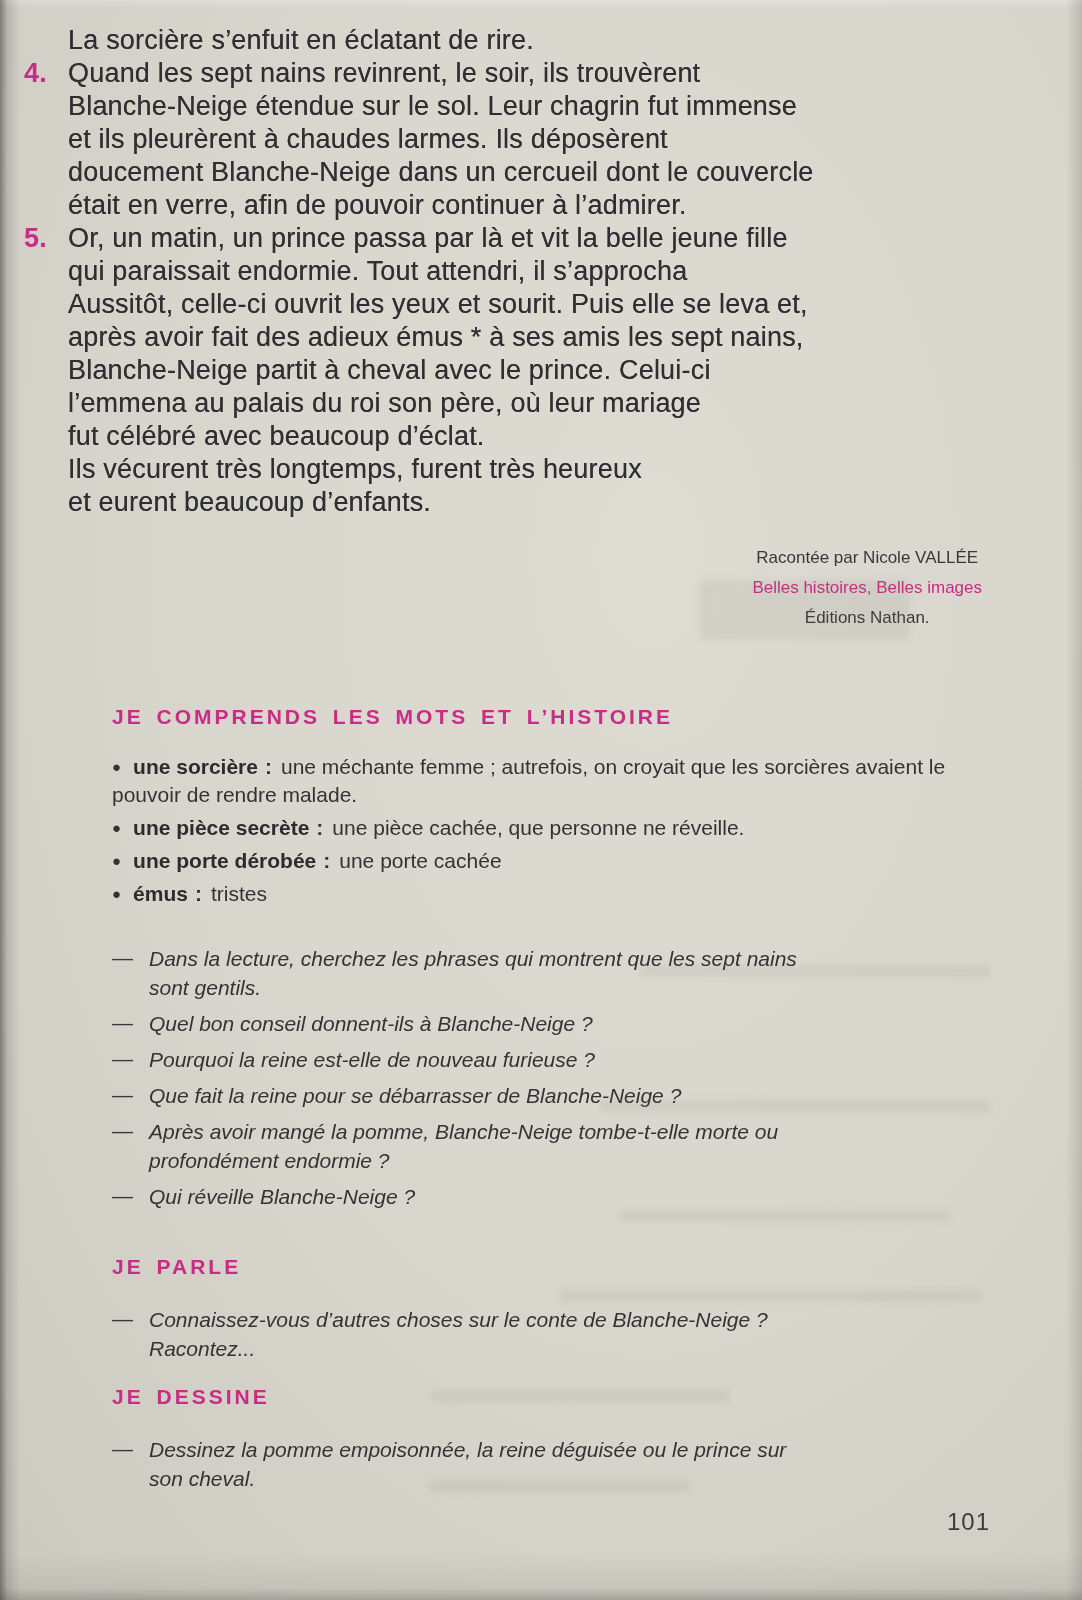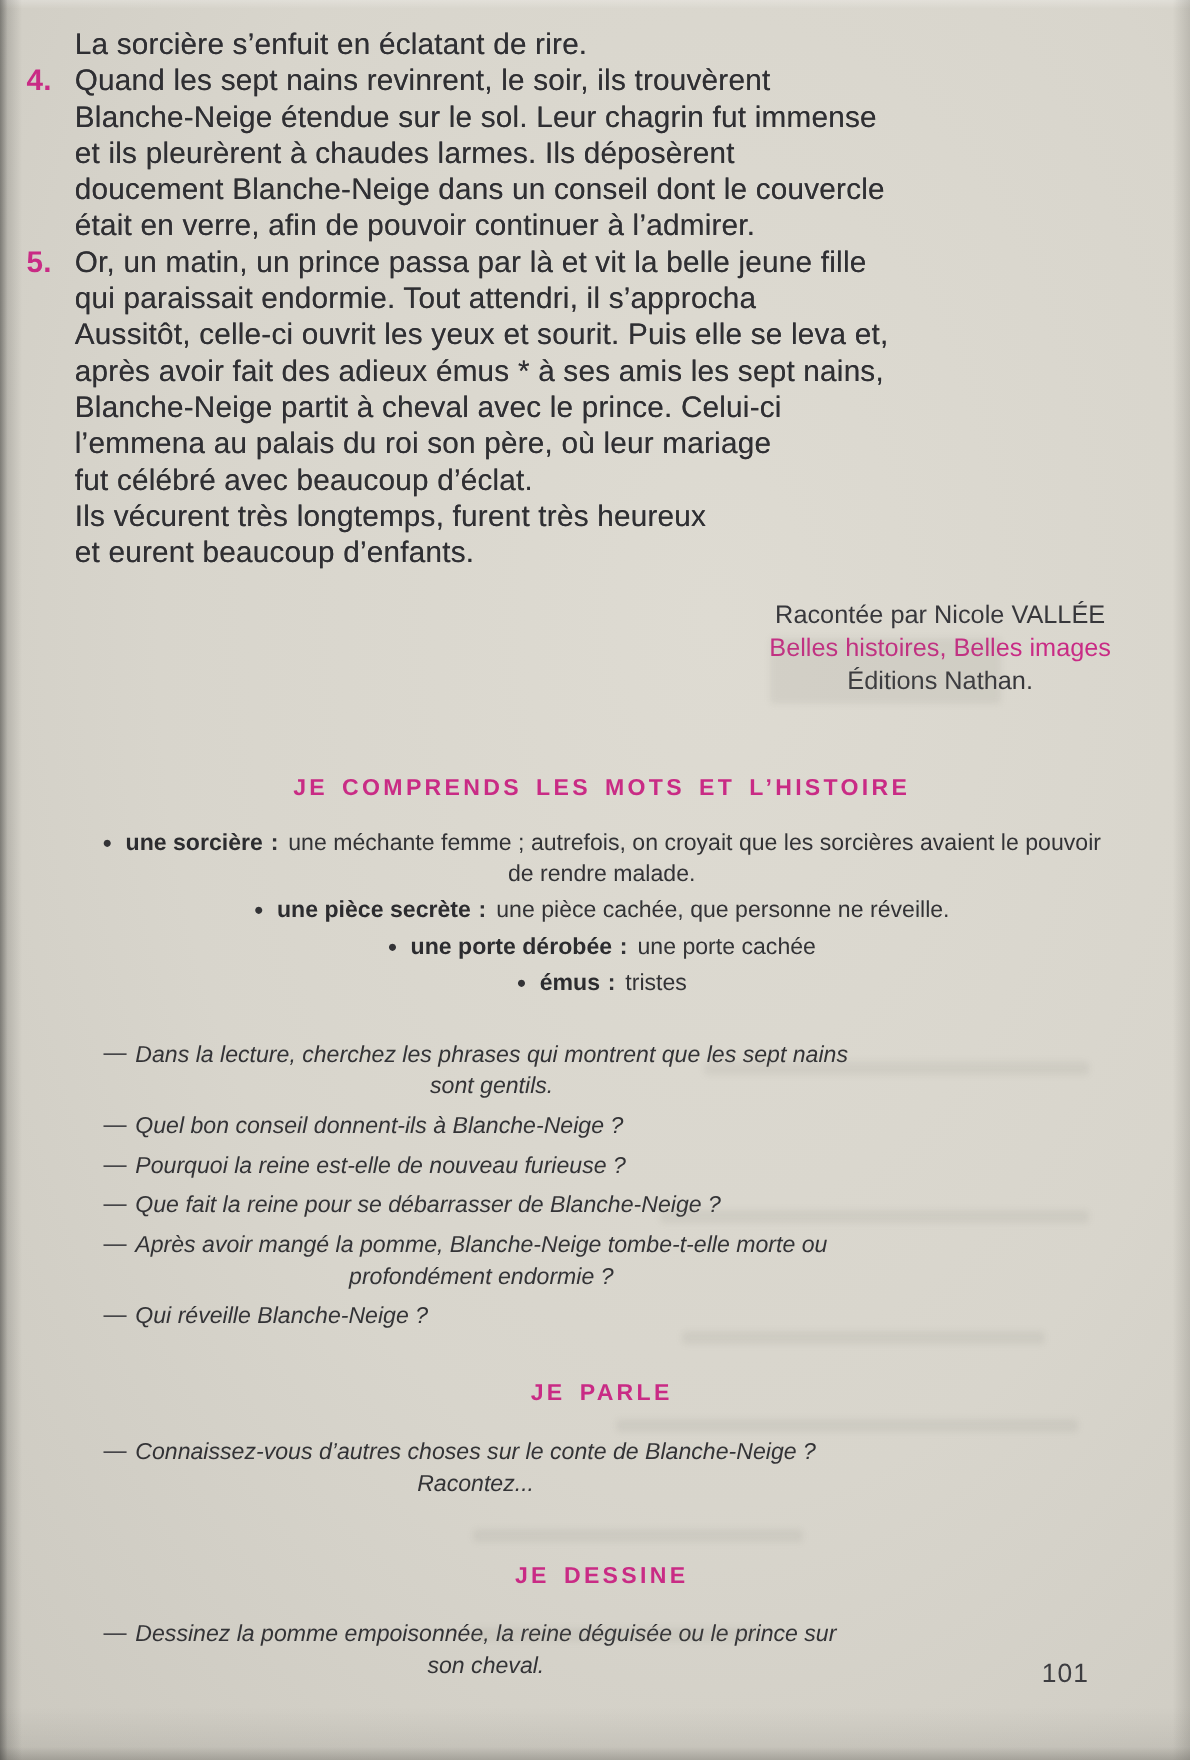--- a/index.html
+++ b/index.html
@@ -45,49 +45,48 @@
     left: -44px;
     top: 0;
     color: var(--accent, #c92b85);
     font-weight: bold;
     text-shadow: none;
   }
   .para-lines div { white-space: nowrap; }
 
   
   .attribution {
-    margin: 24px 72px 0 auto;
+    margin: 24px 100px 0 auto;
     width: max-content;
     text-align: center;
-    font-size: 23px;
+    font-size: 17px;
     line-height: 30px;
     color: #37373b;
   }
   .attr-source {
     color: var(--accent, #c92b85);
   }
 
   
   .sections {
-    padding: 0 74px 0 86px;
+    padding: 0 74px 0 112px;
     font-size: 21px;
     line-height: 28px;
     color: #333336;
-    text-align: center;
   }
   .section-title {
     font-size: 21px;
     font-weight: bold;
     letter-spacing: 3px;
     word-spacing: 4px;
     color: var(--accent, #c92b85);
   }
   .title-comprehension { margin-top: 70px; }
   .title-speak { margin-top: 42px; }
-  .title-draw { margin-top: 56px; }
+  .title-draw { margin-top: 20px; }
 
   .vocab { margin-top: 22px; }
   .vocab-item { margin-bottom: 5px; }
   .bullet { margin-right: 12px; font-size: 15px; vertical-align: 2px; }
   .term { font-weight: bold; color: #2c2c2f; }
   .sep { font-weight: bold; margin: 0 9px 0 7px; }
 
   .questions { margin-top: 36px; }
   .q-item { display: flex; margin-bottom: 7px; }
   .q-item .dash { flex: none; width: 37px; color: #3a3a3e; }
@@ -121,21 +120,21 @@
 
   <div class="story">
     <div class="story-line">La sorcière s’enfuit en éclatant de rire.</div>
 
     <div class="para">
       <span class="para-num">4.</span>
       <div class="para-lines">
           <div>Quand les sept nains revinrent, le soir, ils trouvèrent</div>
           <div>Blanche-Neige étendue sur le sol. Leur chagrin fut immense</div>
           <div>et ils pleurèrent à chaudes larmes. Ils déposèrent</div>
-          <div>doucement Blanche-Neige dans un conseil dont le couvercle</div>
+          <div>doucement Blanche-Neige dans un cercueil dont le couvercle</div>
           <div>était en verre, afin de pouvoir continuer à l’admirer.</div>
         </div>
     </div>
 
     <div class="para">
       <span class="para-num">5.</span>
       <div class="para-lines">
           <div>Or, un matin, un prince passa par là et vit la belle jeune fille</div>
           <div>qui paraissait endormie. Tout attendri, il s’approcha</div>
           <div>Aussitôt, celle-ci ouvrit les yeux et sourit. Puis elle se leva et,</div>

